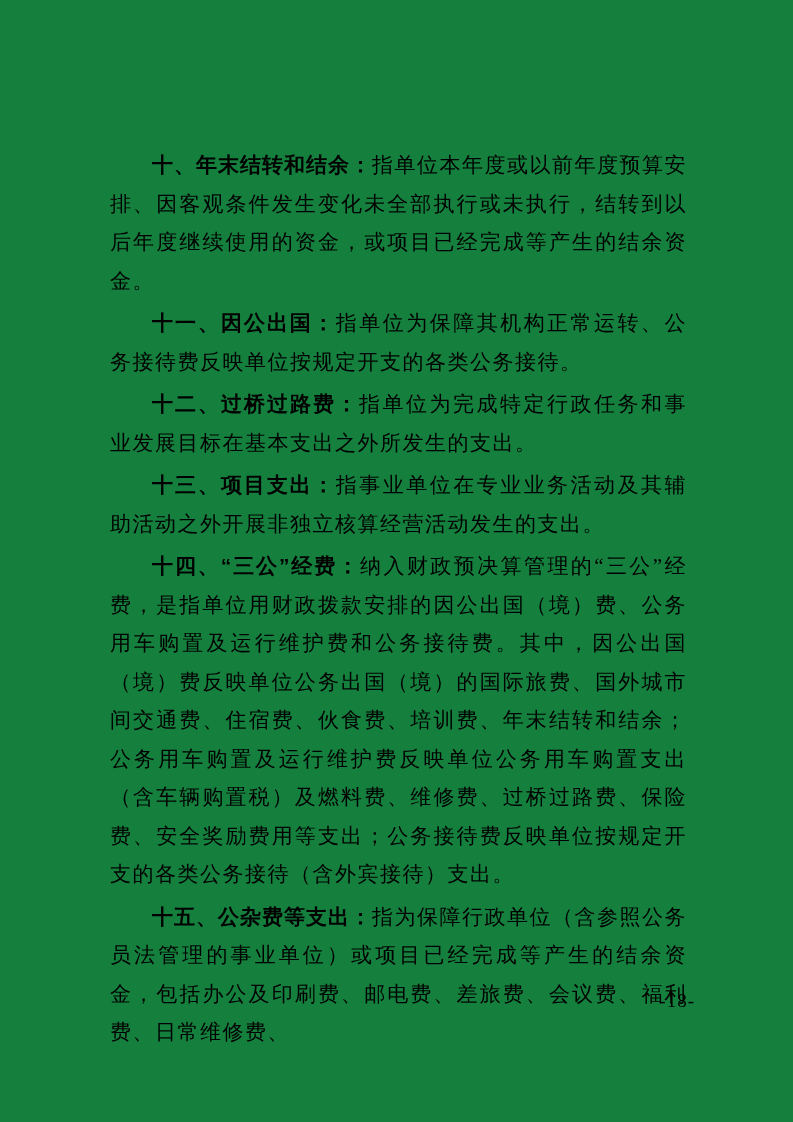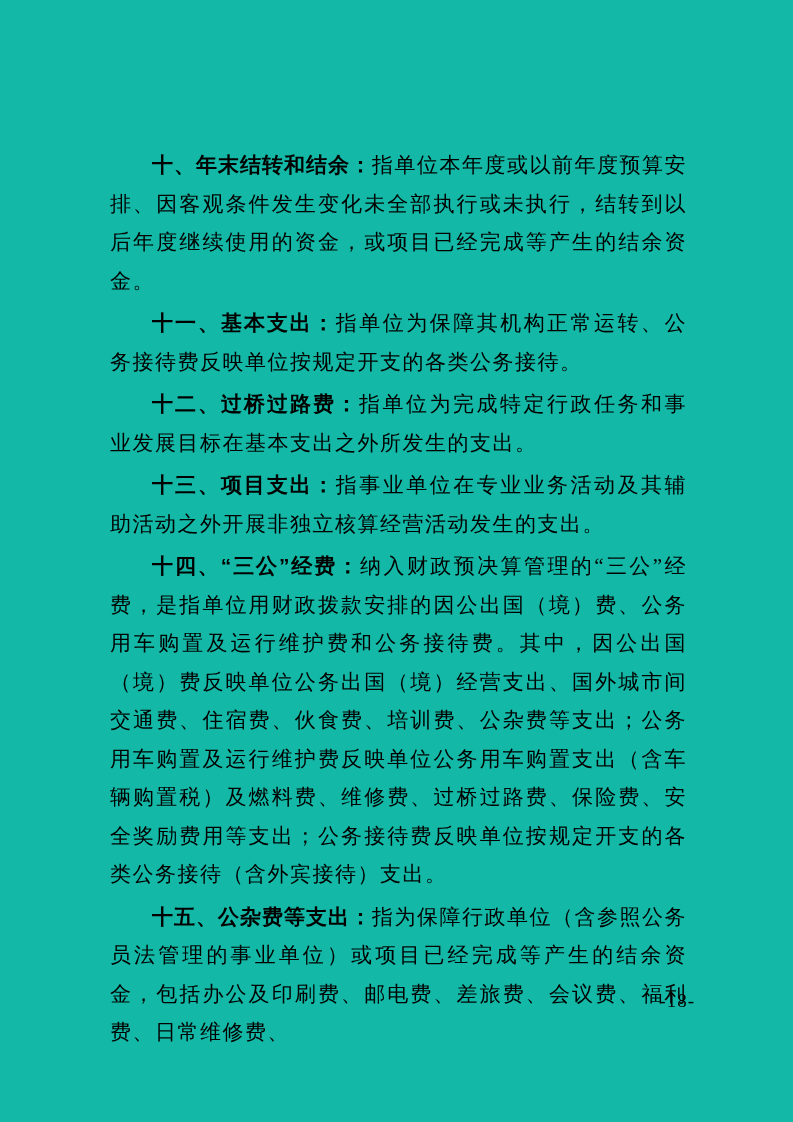--- a/index.html
+++ b/index.html
@@ -5,21 +5,21 @@
   html, body {
     margin: 0;
     padding: 0;
     background: #e8e8e8;
   }
   .page {
     position: relative;
     width: 793px;
     height: 1122px;
     margin: 0 auto;
-    background: #14b8a6;
+    background: #15803d;
     box-sizing: border-box;
     padding: 146px 106px 0 110px;
     font-family: "Liberation Serif", "DejaVu Serif", serif;
     color: #000000;
     overflow: hidden;
   }
   .content {
     width: 100%;
   }
   .para {
@@ -47,26 +47,26 @@
   }
 </style>
 </head>
 <body>
 
 <div class="page">
   <div class="content">
 
     <p class="para"><span class="term">十、年末结转和结余：</span><span>指单位本年度或以前年度预算安排、因客观条件发生变化未全部执行或未执行，结转到以后年度继续使用的资金，或项目已经完成等产生的结余资金。</span></p>
 
-    <p class="para"><span class="term">十一、基本支出：</span><span>指单位为保障其机构正常运转、公务接待费反映单位按规定开支的各类公务接待。</span></p>
+    <p class="para"><span class="term">十一、因公出国：</span><span>指单位为保障其机构正常运转、公务接待费反映单位按规定开支的各类公务接待。</span></p>
 
     <p class="para"><span class="term">十二、过桥过路费：</span><span>指单位为完成特定行政任务和事业发展目标在基本支出之外所发生的支出。</span></p>
 
     <p class="para"><span class="term">十三、项目支出：</span><span>指事业单位在专业业务活动及其辅助活动之外开展非独立核算经营活动发生的支出。</span></p>
 
-    <p class="para"><span class="term">十四、“三公”经费：</span><span>纳入财政预决算管理的“三公”经费，是指单位用财政拨款安排的因公出国（境）费、公务用车购置及运行维护费和公务接待费。其中，因公出国（境）费反映单位公务出国（境）经营支出、国外城市间交通费、住宿费、伙食费、培训费、公杂费等支出；公务用车购置及运行维护费反映单位公务用车购置支出（含车辆购置税）及燃料费、维修费、过桥过路费、保险费、安全奖励费用等支出；公务接待费反映单位按规定开支的各类公务接待（含外宾接待）支出。</span></p>
+    <p class="para"><span class="term">十四、“三公”经费：</span><span>纳入财政预决算管理的“三公”经费，是指单位用财政拨款安排的因公出国（境）费、公务用车购置及运行维护费和公务接待费。其中，因公出国（境）费反映单位公务出国（境）的国际旅费、国外城市间交通费、住宿费、伙食费、培训费、年末结转和结余；公务用车购置及运行维护费反映单位公务用车购置支出（含车辆购置税）及燃料费、维修费、过桥过路费、保险费、安全奖励费用等支出；公务接待费反映单位按规定开支的各类公务接待（含外宾接待）支出。</span></p>
 
     <p class="para"><span class="term">十五、公杂费等支出：</span><span>指为保障行政单位（含参照公务员法管理的事业单位）或项目已经完成等产生的结余资金，包括办公及印刷费、邮电费、差旅费、会议费、福利费、日常维修费、</span></p>
 
   </div>
 
   <div class="page-number">-18-</div>
 </div>
 
 </body></html>

